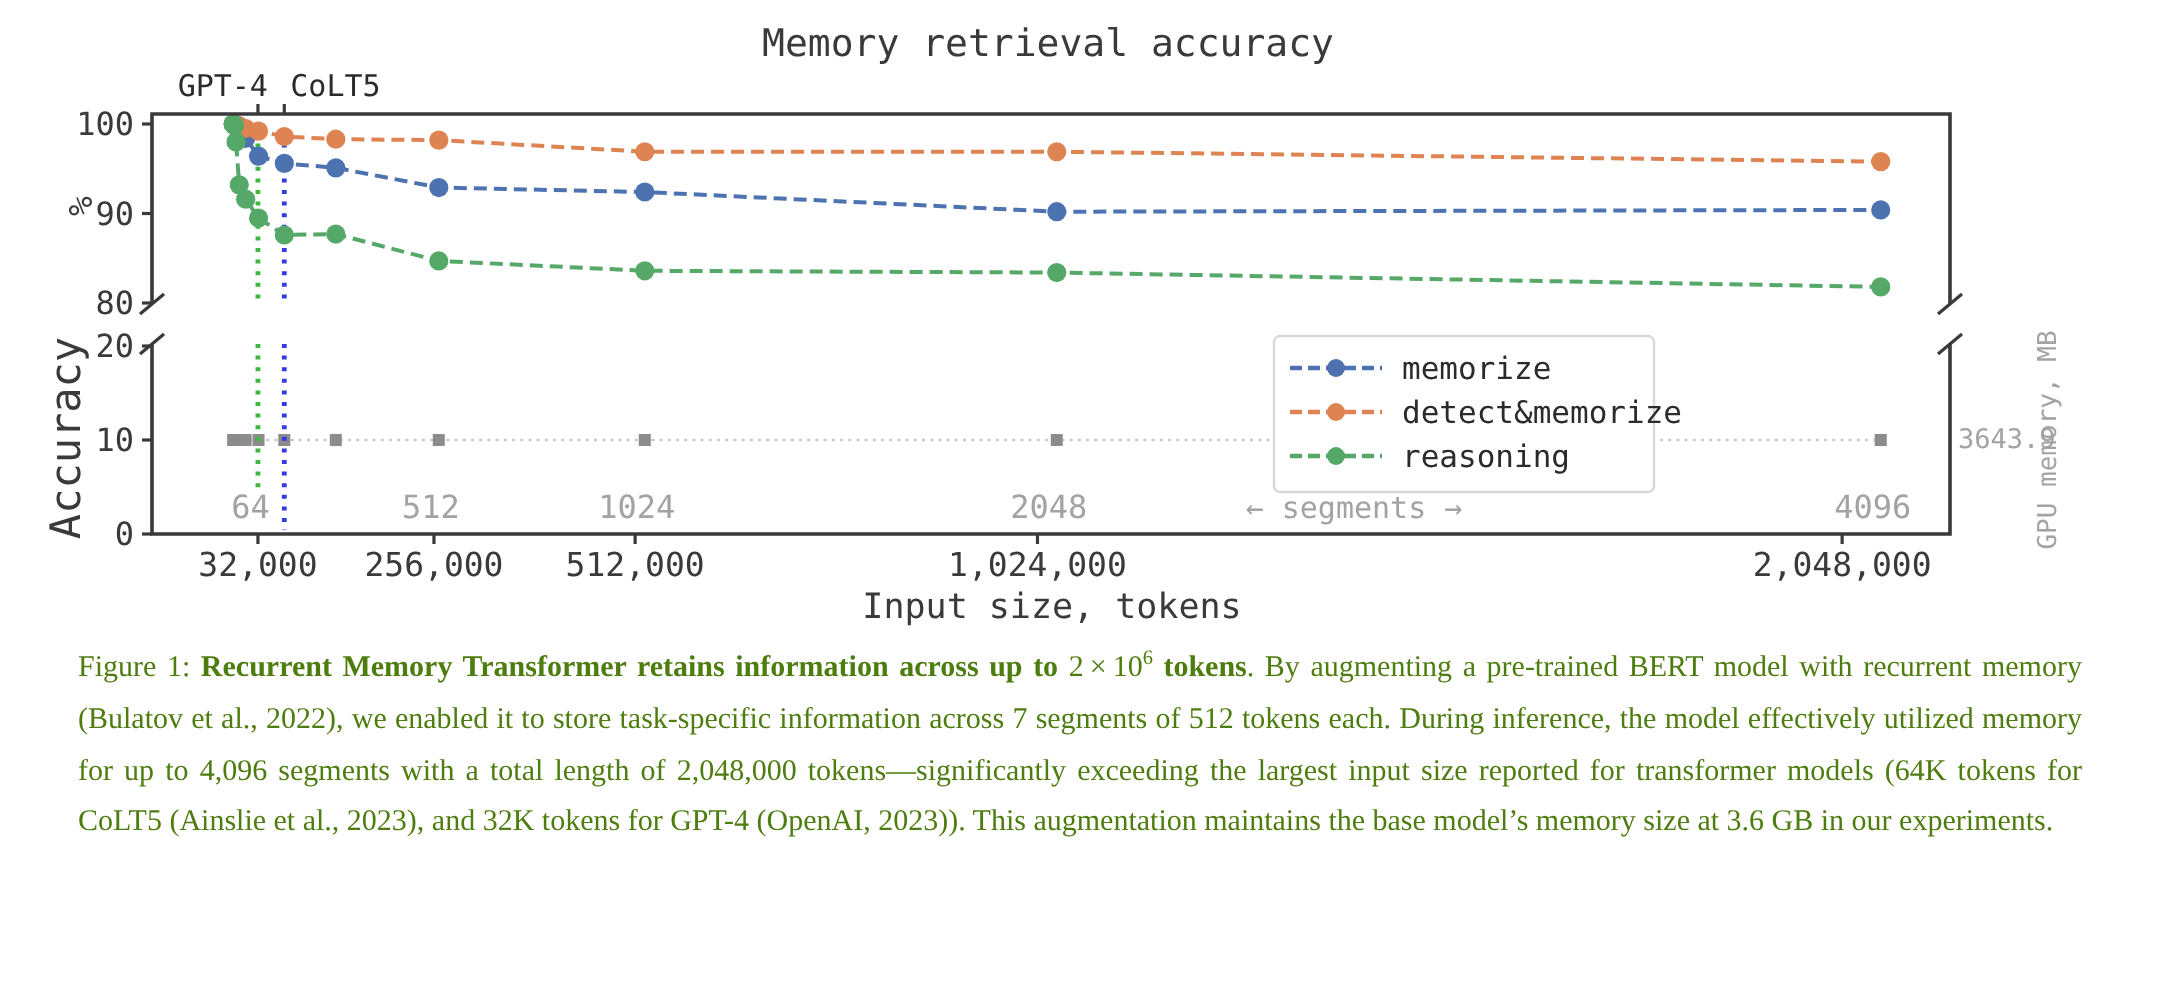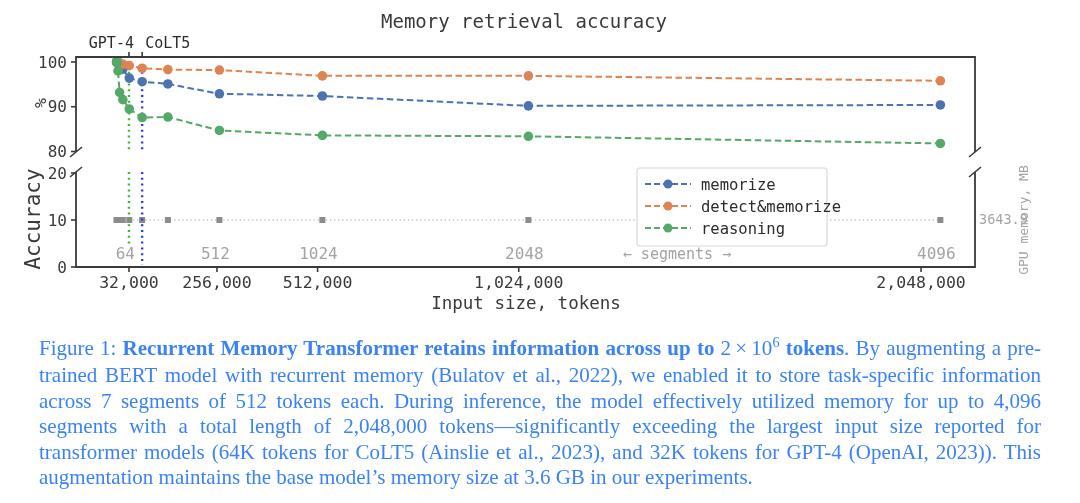--- a/index.html
+++ b/index.html
@@ -1,24 +1,24 @@
 <!DOCTYPE html>
 <html><head>
 <meta charset="utf-8">
 <style>
   html,body{margin:0;padding:0;background:#ffffff;}
   body{width:1080px;height:503px;overflow:hidden;font-family:"Liberation Serif",serif;}
   #figure{width:1080px;height:503px;background:#fff;}
   #chart{width:1080px;height:322px;}
   svg text{font-family:"DejaVu Sans Mono","Liberation Mono",monospace;}
   #caption{
-    margin:14px 39px 0 39px;
-    font-size:21px;
+    margin:0 39px 0 39px;
+    font-size:15px;
     line-height:25.4px;
-    color:#3b82f6;
+    color:#4d7c0f;
     text-align:justify;
   }
   #caption b{font-weight:bold;}
   #caption .math{white-space:nowrap;}
   #caption sup{font-size:0.68em;vertical-align:baseline;position:relative;top:-0.55em;}
 </style>
 </head>
 <body>
 
 <div id="figure">

